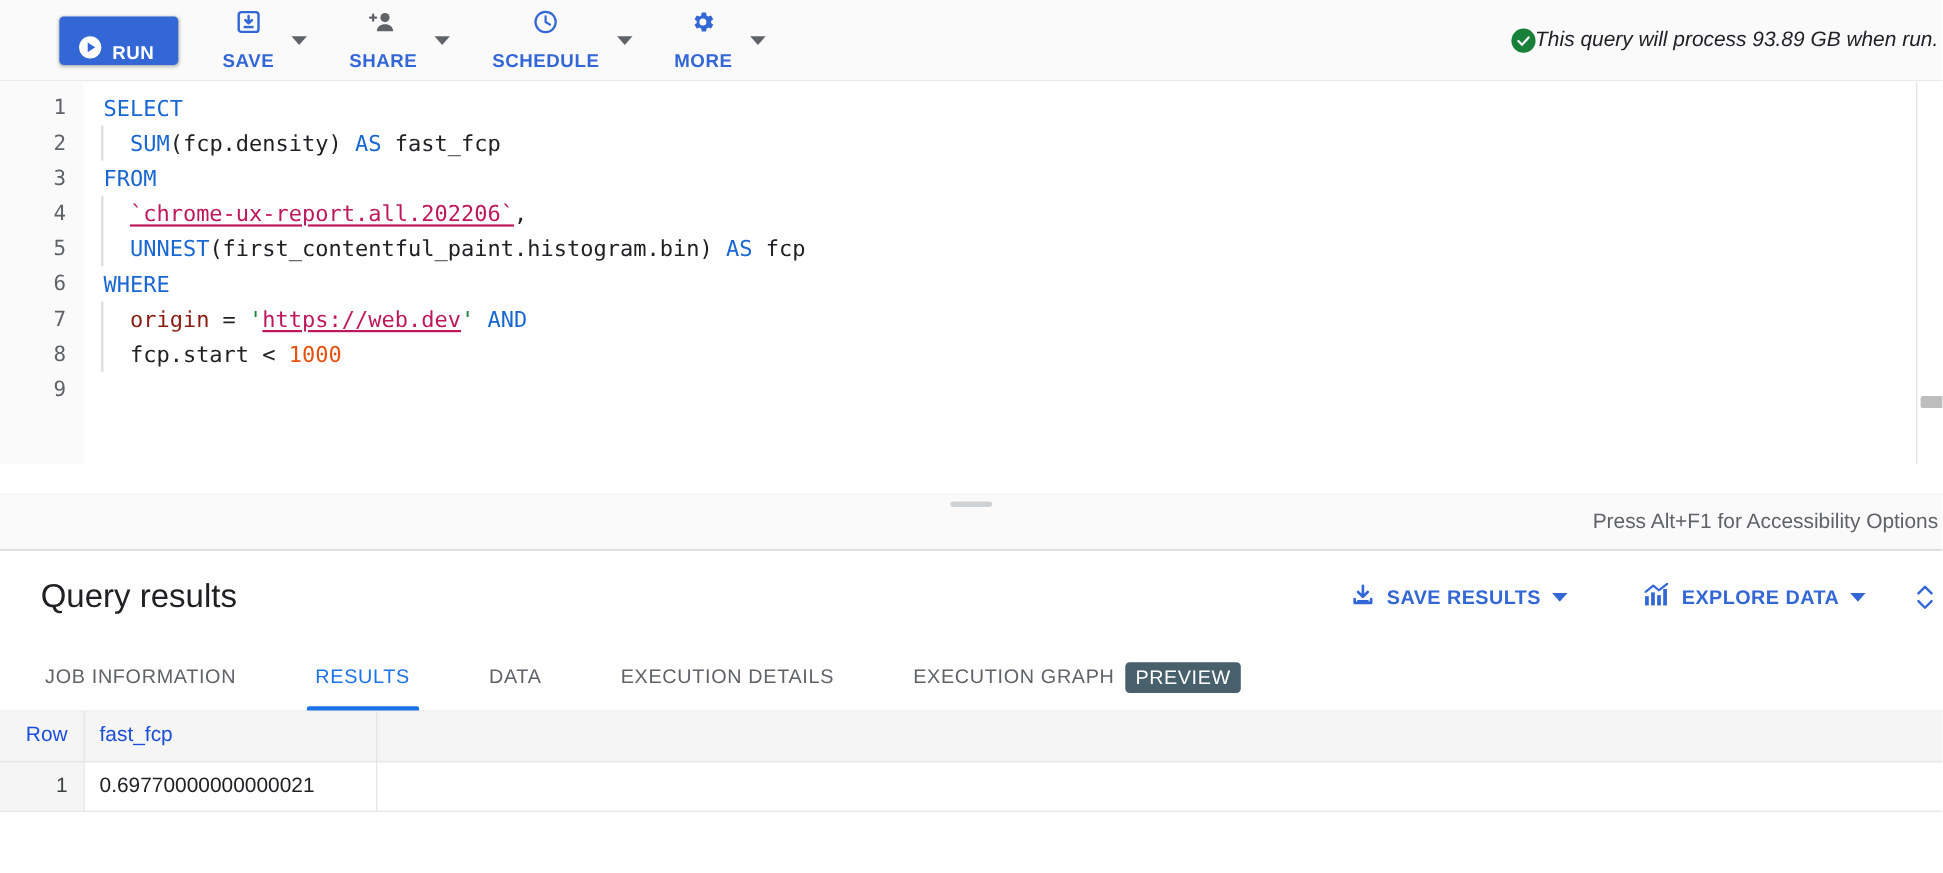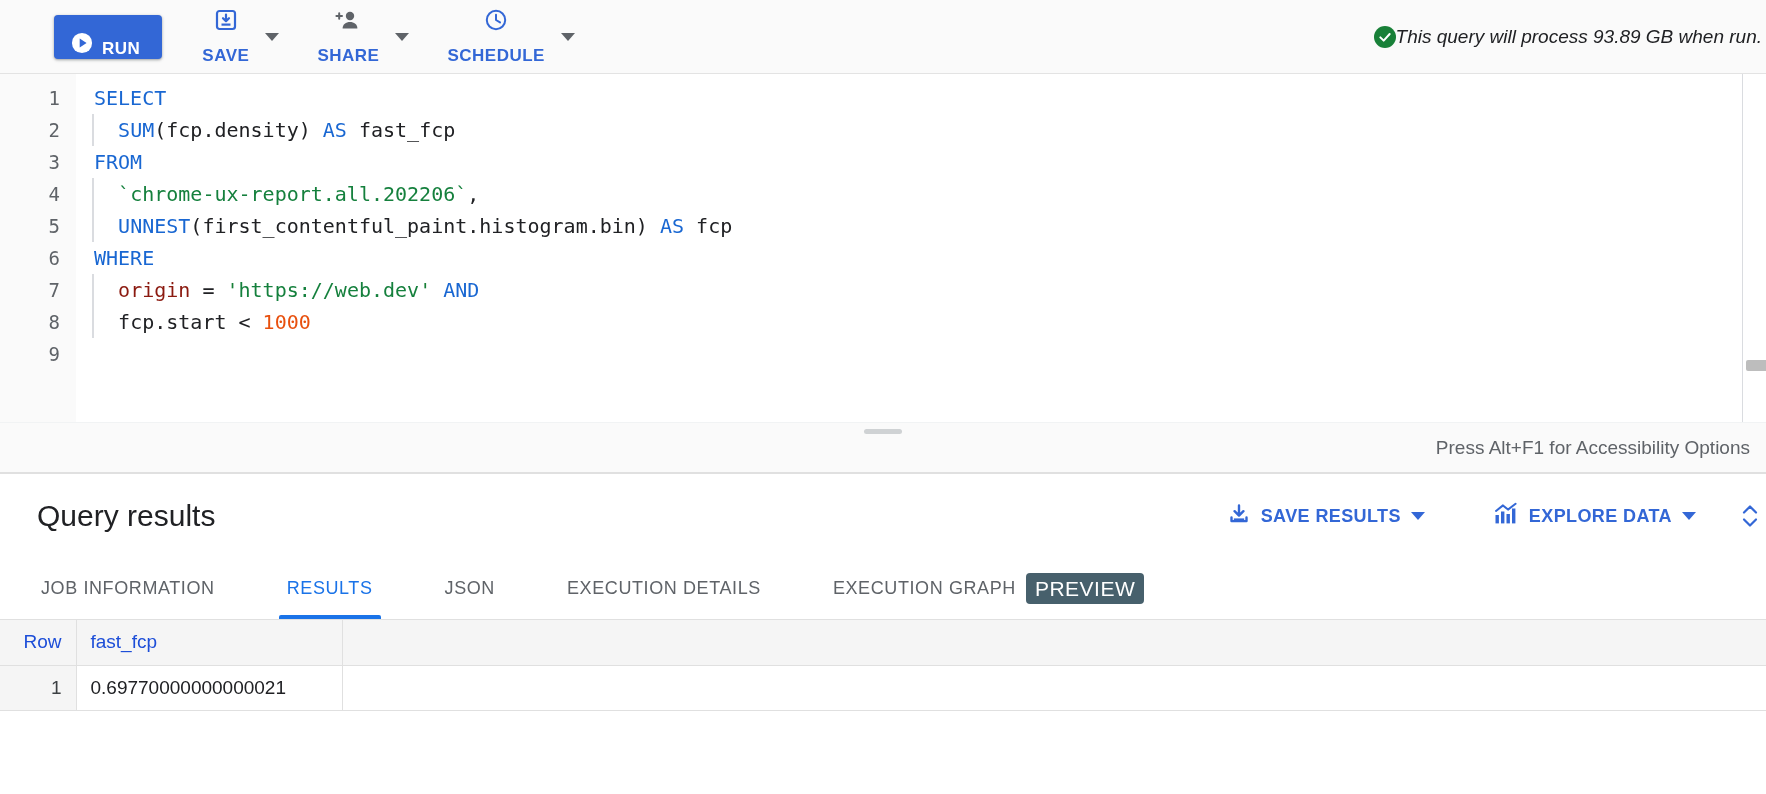--- a/index.html
+++ b/index.html
@@ -136,21 +136,21 @@
     left: 16px;
     top: 0;
     bottom: 0;
     width: 2px;
     background: #dadce0;
   }
   .tok-kw   { color: #1967d2; }
   .tok-fn   { color: #1967d2; }
   .tok-plain{ color: #202124; }
   .tok-str  { color: #188038; }
-  .tok-link { color: #15803d; text-underline-offset: 3px; }
+  .tok-link { color: #be185d; text-decoration: underline; text-underline-offset: 3px; }
   .tok-num  { color: #e8500e; }
   .tok-field{ color: #8b1a10; }
 
   .v-rule {
     position: absolute;
     top: 0;
     bottom: 0;
     left: 1742px;
     width: 1px;
     background: #dadce0;
@@ -168,22 +168,23 @@
   
   .editor-footer {
     height: 52px;
     background: #fafafa;
     border-top: 1px solid #f1f3f4;
     border-bottom: 2px solid #e0e0e0;
     position: relative;
     display: flex;
     align-items: center;
     justify-content: flex-end;
-    padding-right: 16px;
+    padding-right: 4px;
     box-sizing: border-box;
+    margin-top: 27px;
   }
   .a11y-text {
     font-size: 19px;
     color: #5f6368;
     white-space: nowrap;
   }
   .drag-handle {
     position: absolute;
     left: 50%;
     transform: translateX(-50%);
@@ -266,21 +267,21 @@
     position: absolute;
     left: -4px; right: -4px;
     bottom: 0;
     height: 4px;
     background: #1a73e8;
     border-radius: 2px 2px 0 0;
   }
   .preview-badge {
     background: #47606c;
     color: #fff;
-    font-size: 21px;
+    font-size: 18px;
     font-weight: 500;
     letter-spacing: 0.5px;
     border-radius: 4px;
     padding: 5px 9px;
     line-height: 1;
   }
 
   
   .rtable {
     width: 100%;
@@ -373,20 +374,31 @@
           <path d="M12 6.8 V12 l4 2.4" fill="none" stroke="#3367d6" stroke-width="2" stroke-linecap="round" stroke-linejoin="round"></path>
         </svg>
       </span>
       <span>SCHEDULE</span>
     </div>
     <span class="caret"></span>
   </div>
 
   <div class="tb-spacer-24"></div>
 
+  <div class="tb-group">
+    <div class="tb-item">
+      <span>
+        <svg width="24" height="24" viewBox="0 0 24 24" aria-hidden="true">
+          <path fill="#3367d6" d="M19.4 13a7.6 7.6 0 0 0 0-2l2-1.6-2-3.4-2.4 1a7.6 7.6 0 0 0-1.7-1l-.4-2.6h-4l-.4 2.6c-.6.2-1.2.6-1.7 1l-2.4-1-2 3.4 2 1.6a7.6 7.6 0 0 0 0 2l-2 1.6 2 3.4 2.4-1c.5.4 1.1.8 1.7 1l.4 2.6h4l.4-2.6c.6-.2 1.2-.6 1.7-1l2.4 1 2-3.4zM12 15.2A3.2 3.2 0 1 1 12 8.8a3.2 3.2 0 0 1 0 6.4z"></path>
+        </svg>
+      </span>
+      <span>MORE</span>
+    </div>
+    <span class="caret"></span>
+  </div>
 
   <div class="status">
     <span class="check-circle">
       <svg width="16" height="16" viewBox="0 0 24 24" aria-hidden="true">
         <path d="M5 12.5 L10 17.5 L19 7.5" fill="none" stroke="#ffffff" stroke-width="3" stroke-linecap="round" stroke-linejoin="round"></path>
       </svg>
     </span>
     <span>This query will process 93.89 GB when run.</span>
   </div>
 </div>
@@ -469,21 +481,21 @@
 </div>
 
 <div class="tabs">
     <div class="tab">
       <span>JOB INFORMATION</span>
     </div>
     <div class="tab active">
       <span>RESULTS</span>
     </div>
     <div class="tab">
-      <span>JSON</span>
+      <span>DATA</span>
     </div>
     <div class="tab">
       <span>EXECUTION DETAILS</span>
     </div>
     <div class="tab">
       <span>EXECUTION GRAPH</span>
       <span class="preview-badge">PREVIEW</span>
     </div>
   </div>
 

